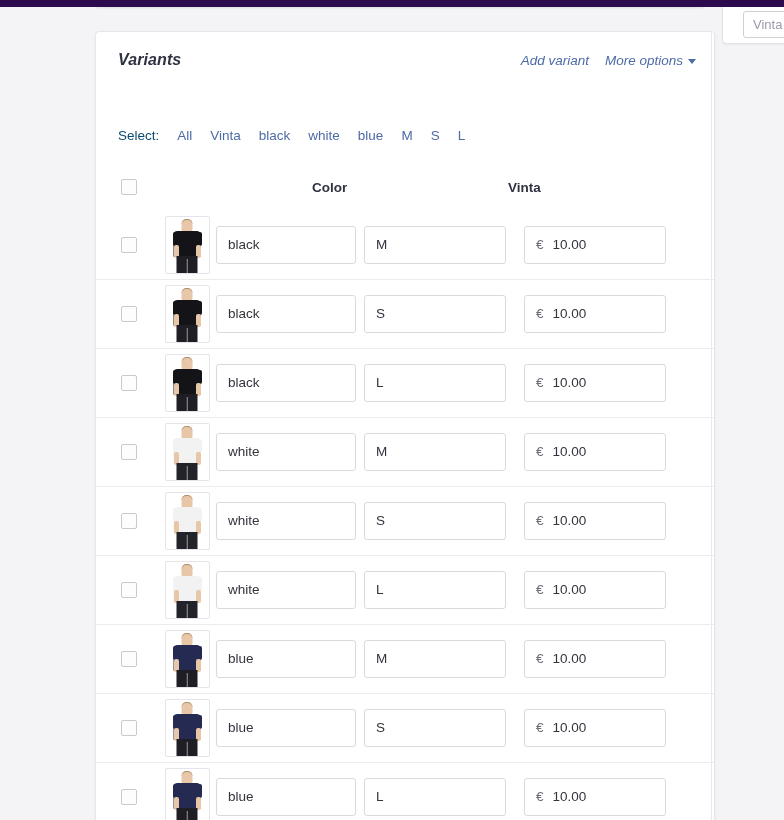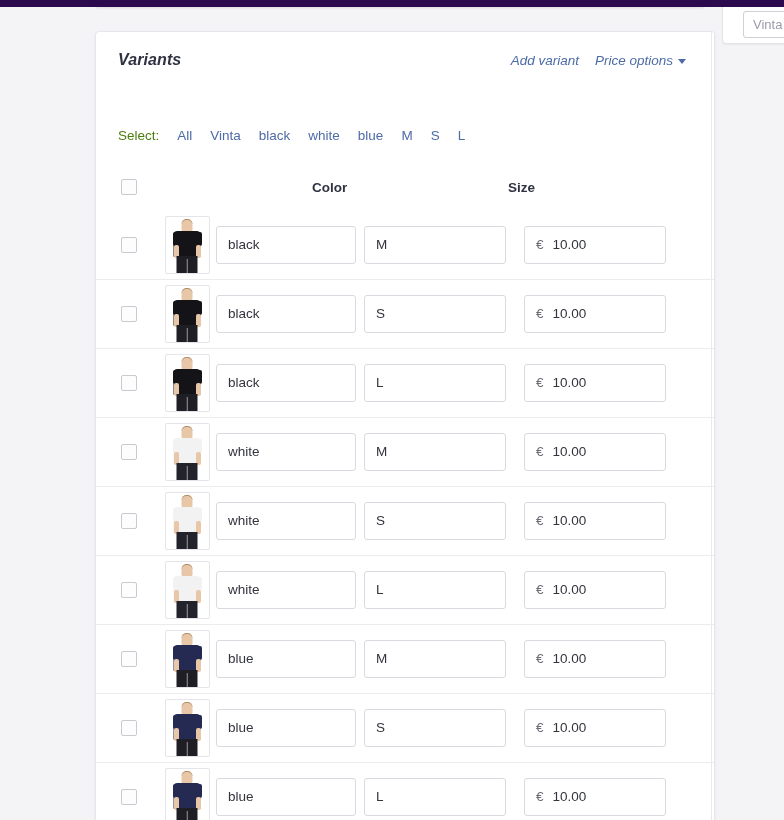--- a/index.html
+++ b/index.html
@@ -56,39 +56,39 @@
   }
 
   .card-head {
     position: relative; height: 56px; font-style: italic;
   }
   .card-title {
     position: absolute; left: 22px; top: 19px;
     font-size: 16px; font-weight: bold; color: #2f3241; letter-spacing: .1px;
   }
   .head-actions {
-    position: absolute; right: 28px; top: 21px;
+    position: absolute; right: 18px; top: 21px;
     display: flex; align-items: center; gap: 16px;
   }
   .head-link {
     font-size: 13.5px; color: #4d6ba6; cursor: pointer; white-space: nowrap;
   }
   .caret {
     display: inline-block; width: 0; height: 0; margin-left: 5px;
     border-left: 4.5px solid transparent; border-right: 4.5px solid transparent;
     border-top: 5px solid #4d6ba6; vertical-align: middle;
   }
 
   
   .select-row {
     position: absolute; left: 22px; top: 96px;
     display: flex; align-items: baseline; gap: 0;
     font-size: 13.5px;
   }
-  .select-label { color: #4d7c0f; margin-right: 18px; }
+  .select-label { color: #0c4a6e; margin-right: 18px; }
   .select-link {
     color: #4d6ba6; cursor: pointer; margin-right: 18px; white-space: nowrap;
   }
 
   
   .vtable {
     position: absolute; left: 0; top: 132px; width: 620px;
   }
   .vrow {
     position: relative; height: 69px; width: 620px;
@@ -216,21 +216,21 @@
   <div class="right-card">
     <div class="right-card-input">Vinta</div>
   </div>
 
   <div class="variants-card">
 
     <div class="card-head">
       <div class="card-title">Variants</div>
       <div class="head-actions">
         <span class="head-link">Add variant</span>
-        <span class="head-link"><span>Price options</span><i class="caret"></i></span>
+        <span class="head-link"><span>More options</span><i class="caret"></i></span>
       </div>
     </div>
 
     <div class="select-row">
       <span class="select-label">Select:</span>
       <span class="select-link">All</span>
       <span class="select-link">Vinta</span>
       <span class="select-link">black</span>
       <span class="select-link">white</span>
       <span class="select-link">blue</span>
@@ -239,21 +239,20 @@
       <span class="select-link">L</span>
     </div>
 
     <div class="vtable">
       <div class="vrow header">
         <div class="c-check">
           <span class="cbox"></span>
         </div>
         <div class="c-thumb"></div>
         <div class="c-color"><span class="hdr-text">Color</span></div>
-        <div class="c-size"><span class="hdr-text">Size</span></div>
         <div class="c-price"><span class="hdr-text">Vinta</span></div>
         <div class="c-qty"><span class="hdr-text">Q</span></div>
       </div>
       <div id="rows-host">
           <div class="vrow">
             <div class="c-check">
               <span class="cbox"></span>
             </div>
             <div class="c-thumb">
               <div class="thumb">

